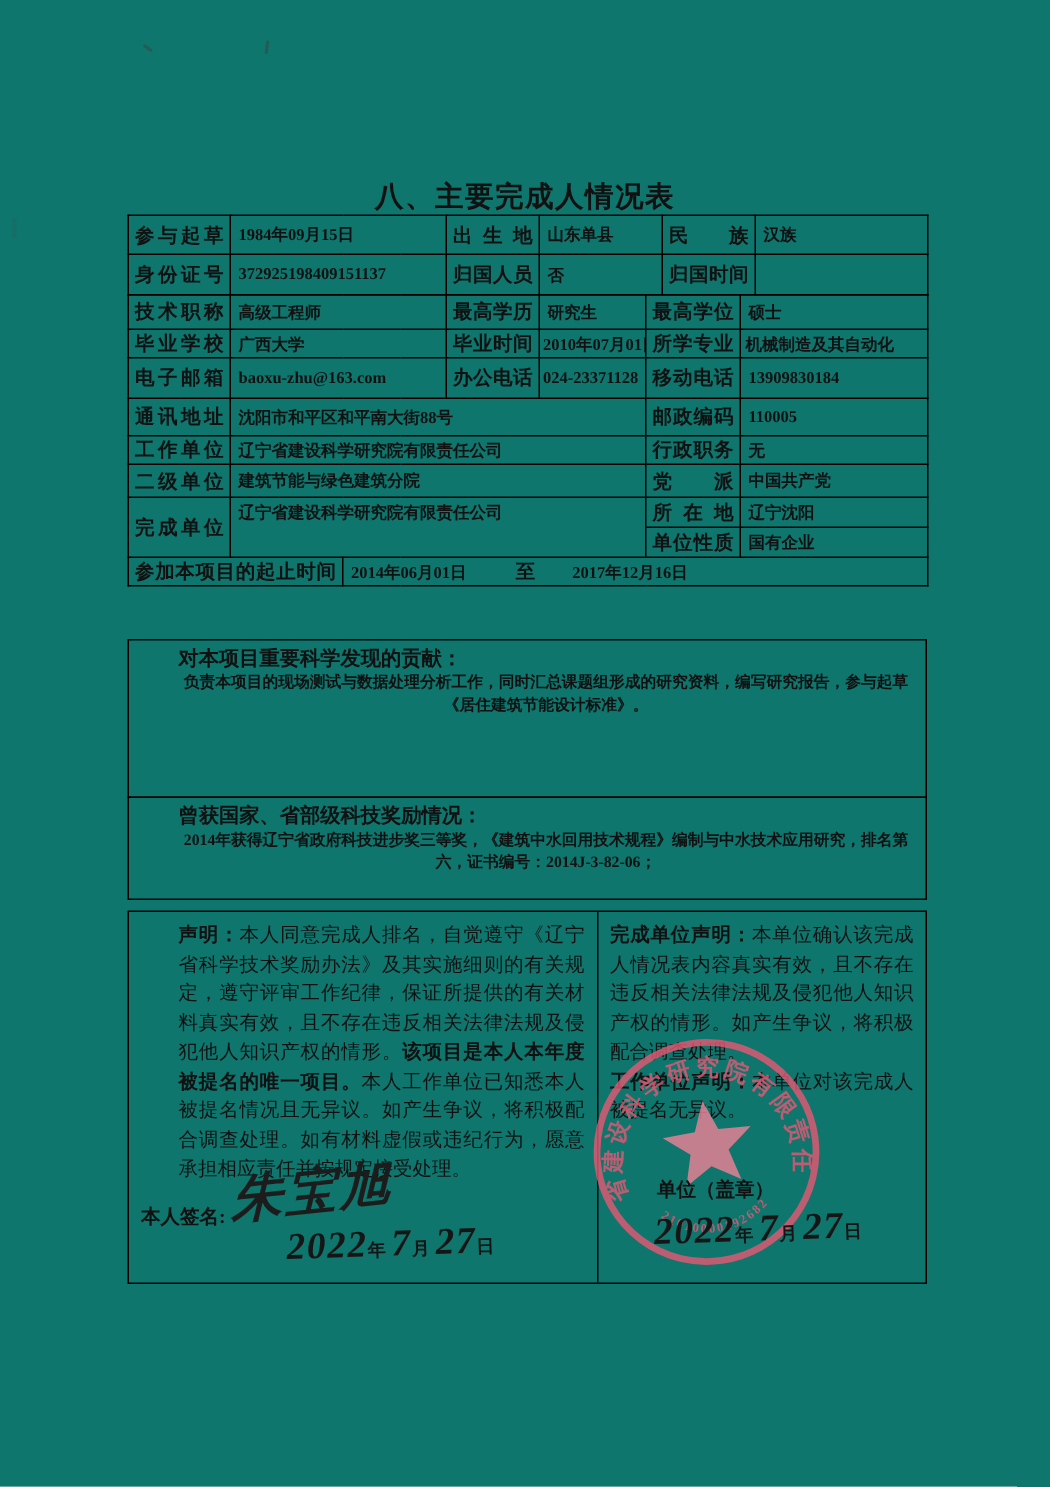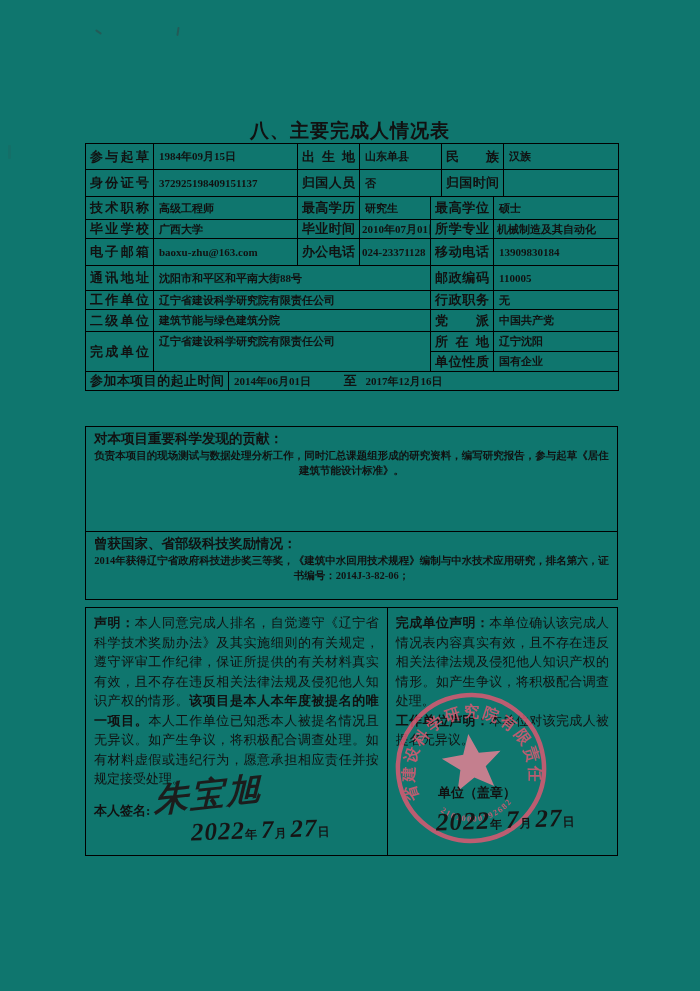--- a/index.html
+++ b/index.html
@@ -13,21 +13,21 @@
          font-size:19px;font-weight:700;letter-spacing:1px;}
 
   .tblwrap{position:absolute;left:85px;top:143px;width:533px;}
   table{border-collapse:collapse;table-layout:fixed;width:533px;}
   td{border:1px solid #000;overflow:hidden;white-space:nowrap;vertical-align:middle;}
   td.lbl{font-size:13px;font-weight:700;padding:0 4px;text-align:justify;text-align-last:justify;}
   td.val{font-size:11px;font-weight:600;padding:0 5px;}
   td.valtop{vertical-align:top;padding-top:2px;}
   .t2{margin-top:-1px;}
 
-  .box{position:absolute;left:85px;width:533px;border:1px solid #000;box-sizing:border-box;background:transparent;}
+  .box{position:absolute;left:85px;width:533px;border:1px solid #000;box-sizing:border-box;background:transparent;padding-left:25px;}
   .boxhead{font-size:13.5px;font-weight:700;padding:3px 8px 0 8px;}
   .boxtext{font-size:10.5px;font-weight:600;line-height:14.5px;padding:1px 8px 0 8px;white-space:normal;text-align:center;}
 
   .decl{top:607px;height:249px;display:flex;}
   .decl-left{width:303px;border-right:1px solid #000;box-sizing:border-box;position:relative;}
   .decl-right{width:230px;position:relative;}
   .para{font-size:13px;line-height:19.5px;padding:5px 8px 0 8px;text-align:justify;}
   .b{font-weight:700;}
 
   .sign-label{position:absolute;left:8px;top:194px;font-size:13px;font-weight:700;}
@@ -149,21 +149,21 @@
       </tr>
       <tr style="height:20px">
         <td class="lbl">单位性质</td>
         <td class="val">国有企业</td>
       </tr>
       <tr style="height:18px">
         <td class="lbl" colspan="2">参加本项目的起止时间</td>
         <td class="val" colspan="6">
           <span>2014年06月01日</span>
           <span style="margin-left:30px;font-size:13px;font-weight:700;">至</span>
-          <span style="margin-left:6px;">2017年12月16日</span>
+          <span style="margin-left:22px;">2017年12月16日</span>
         </td>
       </tr>
     </tbody>
       </table>
   </div>
 
   <div class="box" style="top:426px;height:106px;">
     <div class="boxhead">对本项目重要科学发现的贡献：</div>
     <div class="boxtext">负责本项目的现场测试与数据处理分析工作，同时汇总课题组形成的研究资料，编写研究报告，参与起草《居住建筑节能设计标准》。</div>
   </div>

